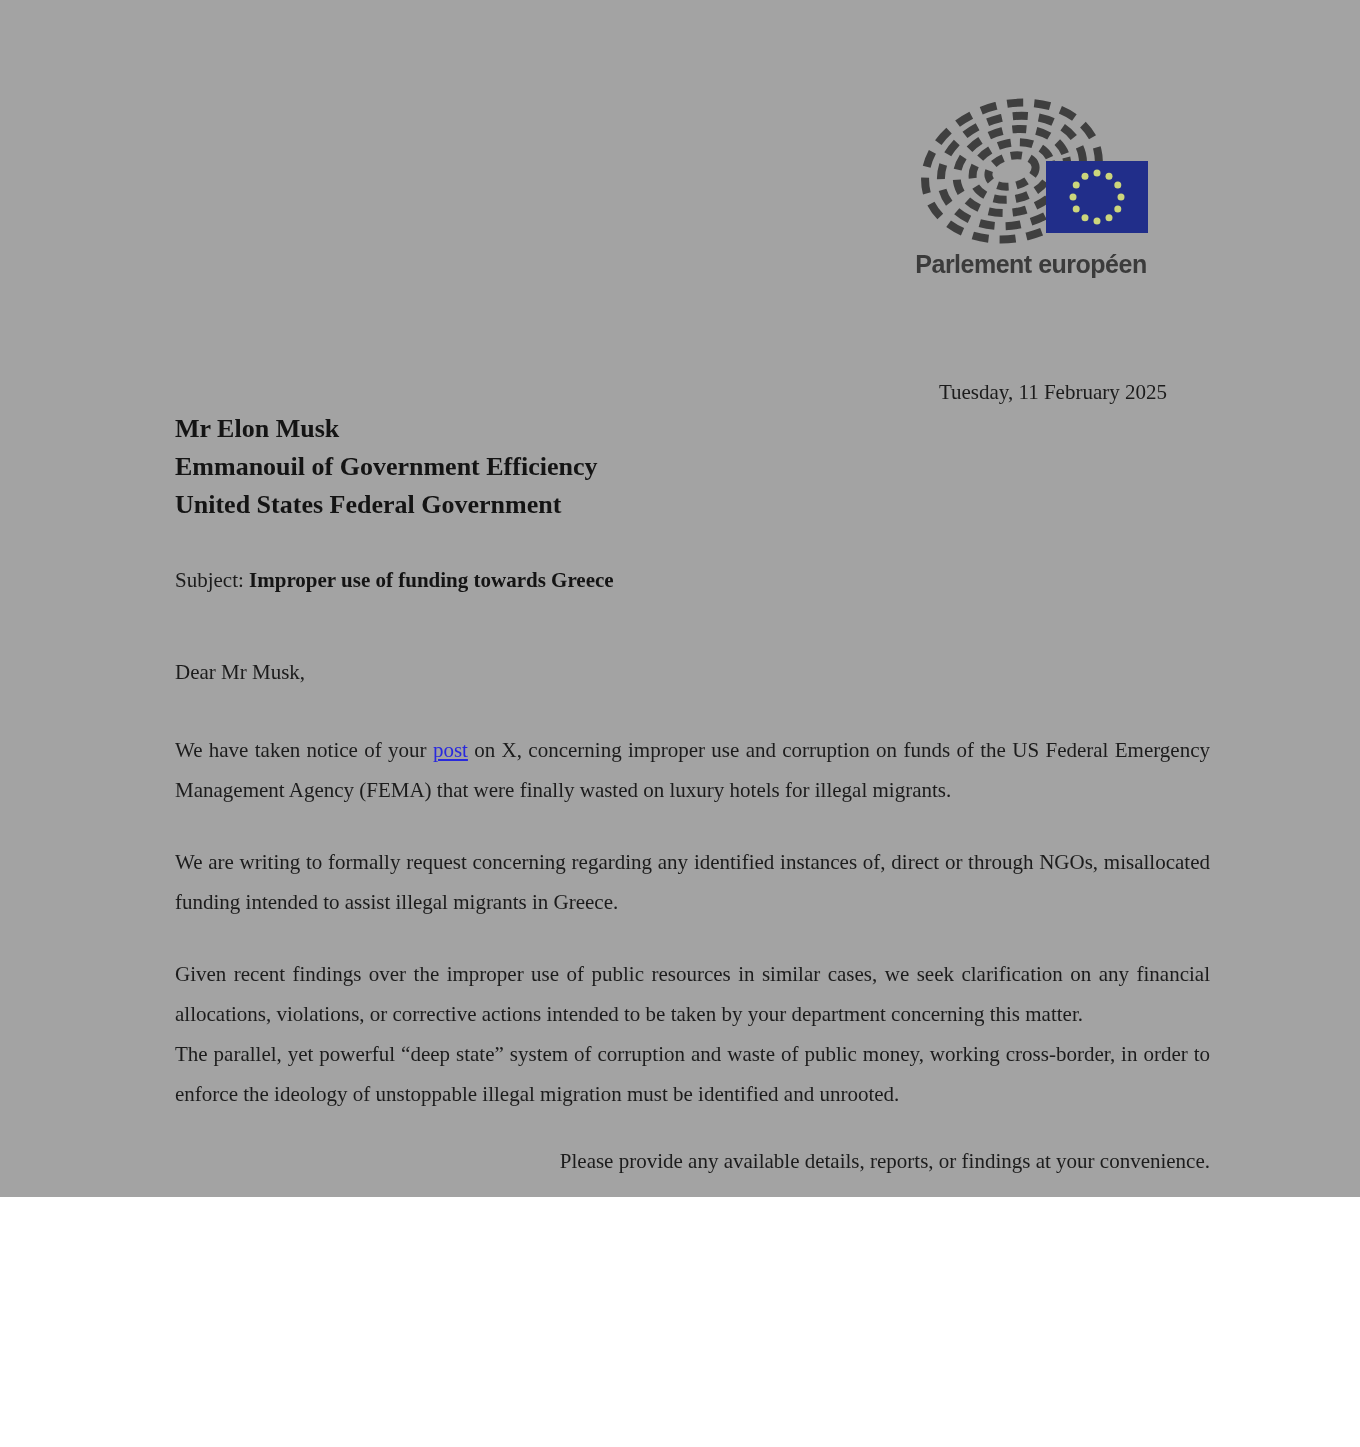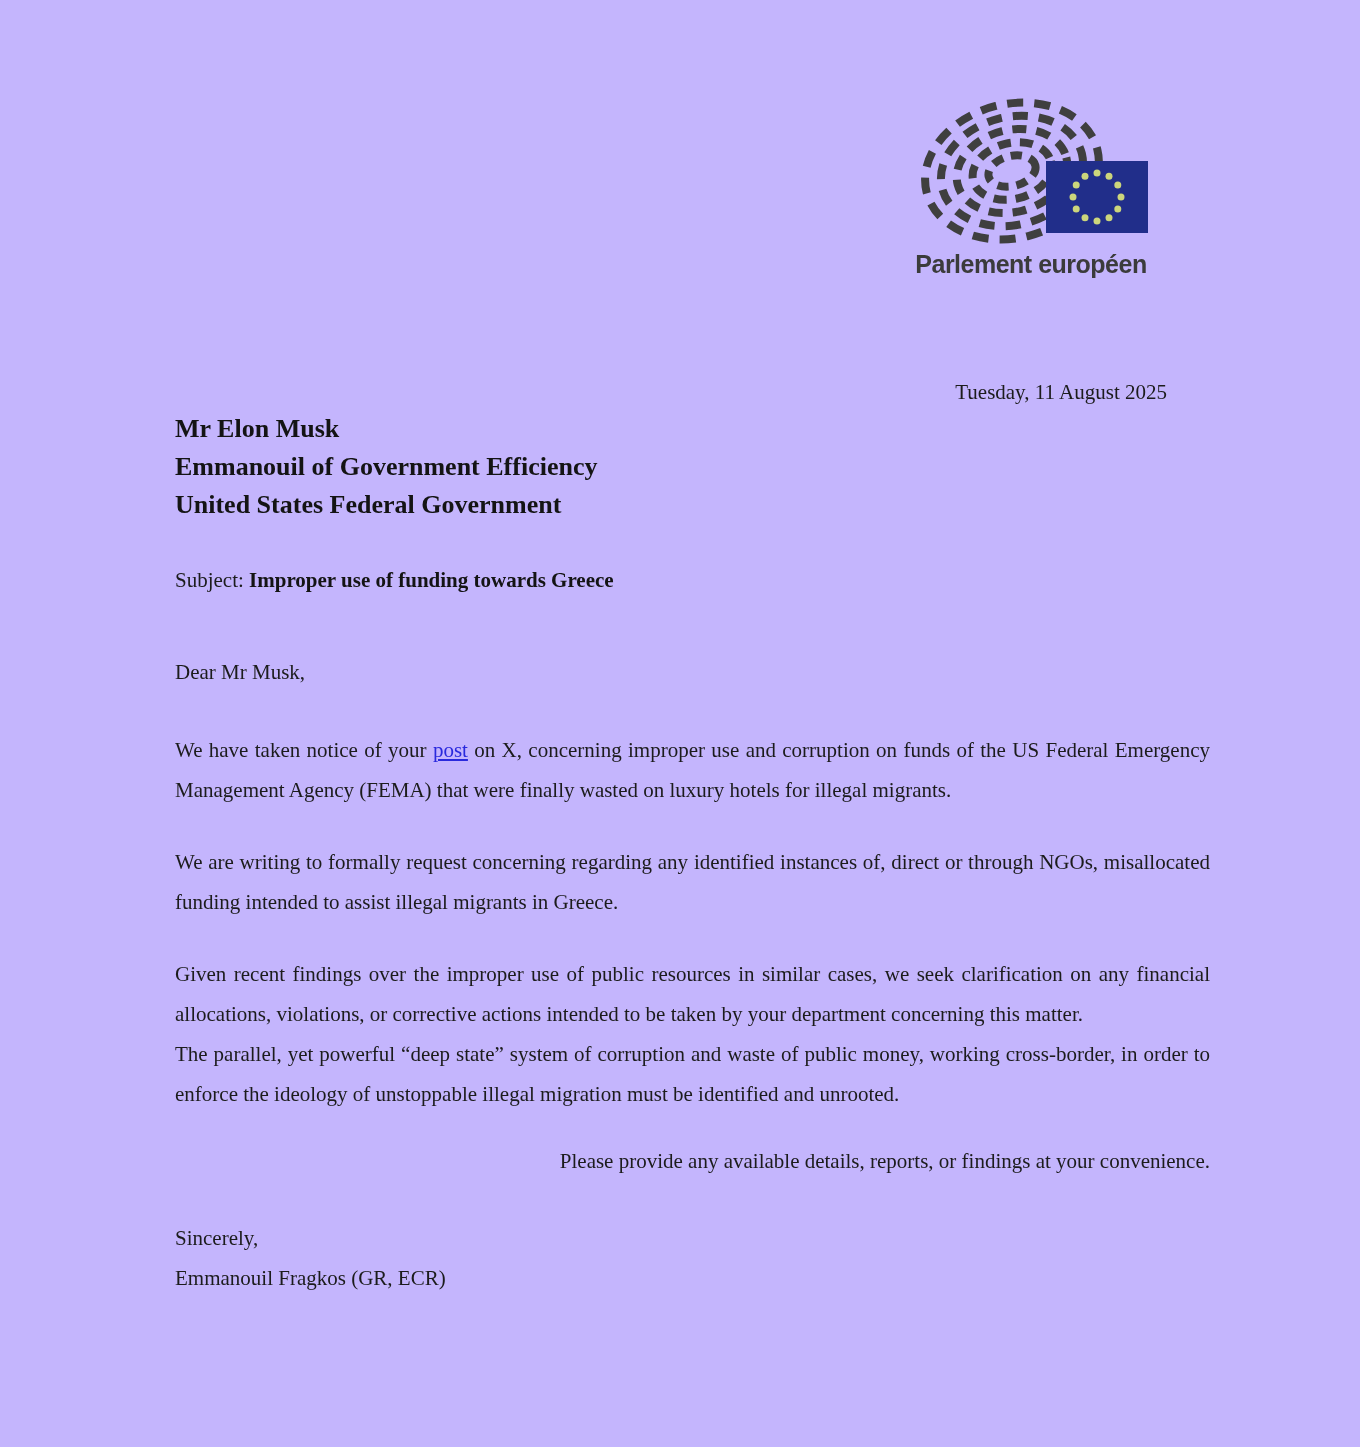--- a/index.html
+++ b/index.html
@@ -1,21 +1,21 @@
 <!DOCTYPE html>
 <html><head>
 <meta charset="utf-8">
 <style>
   * { margin:0; padding:0; box-sizing:border-box; }
   html,body { background:#ffffff; }
   .page {
     position:relative;
     width:1360px;
-    height:1447px;
-    background:#c4b5fd;
+    height:1197px;
+    background:#a3a3a3;
     font-family:"Liberation Serif","DejaVu Serif",serif;
     color:#1c1c1c;
     overflow:hidden;
   }
 
   
   .logo-block {
     position:absolute;
     left:905px;
     top:95px;
@@ -108,21 +108,21 @@
         <circle cx="168" cy="102" r="3.5"></circle>
         <circle cx="171.2" cy="90" r="3.5"></circle>
         <circle cx="180" cy="81.2" r="3.5"></circle>
       </g>
     </svg>
     <div class="wordmark">Parlement européen</div>
   </div>
 
   <div class="content">
 
-    <div class="date-line">Tuesday, 11 August 2025</div>
+    <div class="date-line">Tuesday, 11 February 2025</div>
 
     <div class="recipient">
       <div>Mr Elon Musk</div>
       <div>Emmanouil of Government Efficiency</div>
       <div>United States Federal Government</div>
     </div>
 
     <div class="subject">
       <span>Subject: </span><span class="b">Improper use of funding towards Greece</span>
     </div>

